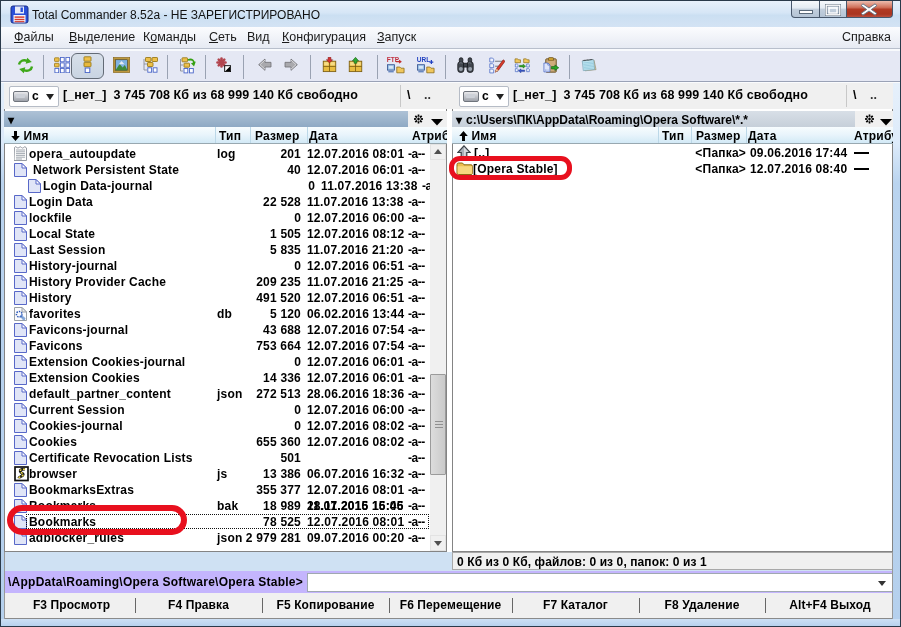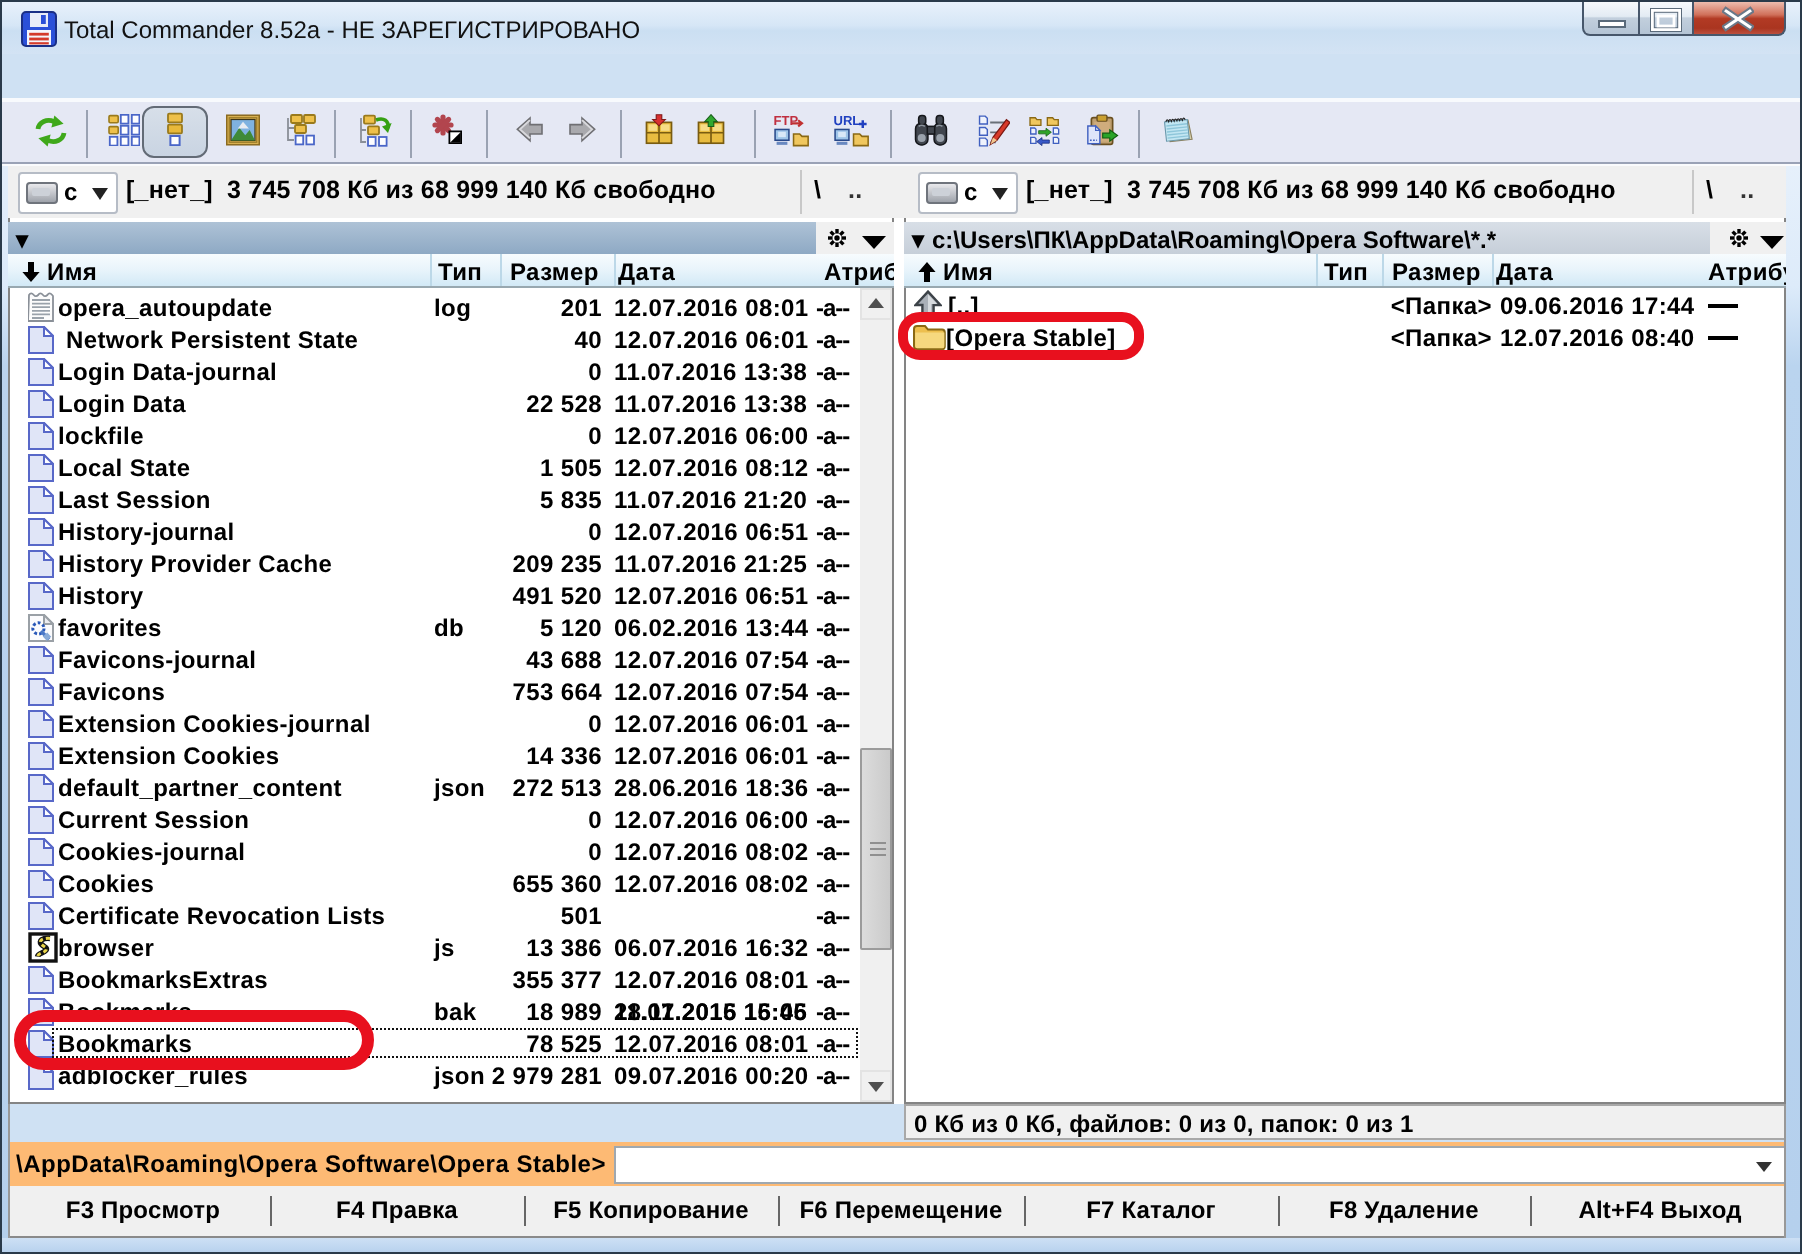--- a/index.html
+++ b/index.html
@@ -50,21 +50,21 @@
 .ric{position:absolute;top:0;}
 .ric svg{vertical-align:top;margin-top:0px;}
 .cursor{position:absolute;left:20px;top:0px;width:403px;height:15px;border:1px dotted #111;}
 
 #sbar{position:absolute;left:430px;top:144px;width:16px;height:407px;background:#f0f0f0;}
 .sbtn{position:absolute;left:0;width:16px;height:16px;background:#f0f0f0;border:1px solid #e3e3e3;}
 .sthumb{position:absolute;left:0px;top:230px;width:16px;height:101px;background:linear-gradient(90deg,#dcdcdc,#cacaca);border:1px solid #9b9b9b;border-radius:1px;}
 
 .sbar2{position:absolute;top:552px;height:18px;background:#f0f0f0;border:1px solid #a8a8a8;font-size:12px;letter-spacing:0.1px;font-weight:bold;color:#000;}
 
-#cmd{position:absolute;left:1px;top:571px;width:899px;height:22px;background:#fdba74;}
+#cmd{position:absolute;left:1px;top:571px;width:899px;height:22px;background:#c4b5fd;}
 #cmd .lbl{position:absolute;left:7px;top:4px;font-size:12px;letter-spacing:0.25px;font-weight:bold;color:#000;white-space:pre;}
 #cmd .inp{position:absolute;left:306px;top:2px;width:588px;height:19px;background:#fff;border:1px solid #9fa8b0;}
 #cmd .darr{position:absolute;right:8px;top:7px;width:0;height:0;border:4px solid transparent;border-top:5px solid #333;}
 
 #fkeys{position:absolute;left:1px;top:593px;width:899px;height:26px;background:#f0f0f0;border-bottom:1px solid #8a8a8a;}
 .fk{position:absolute;top:0;height:25px;font-size:12px;letter-spacing:0.1px;font-weight:bold;color:#000;text-align:center;line-height:25px;}
 .fksep{position:absolute;top:5px;width:1px;height:15px;background:#666;}
 
 #botborder{position:absolute;left:1px;top:619px;width:899px;height:7px;background:linear-gradient(#cde0f5,#b8d2ee);}
 #lborder{position:absolute;left:1px;top:83px;width:3px;height:536px;background:linear-gradient(#e2edfa 0px,#dceafa 60px,#bad3ee 100px,#b5d0ed 100%);}
@@ -95,20 +95,30 @@
         <rect x="1.2" y="1.2" width="13.6" height="9.6" fill="none" stroke="#5a6a7a" stroke-width="2.4"></rect>
         <rect x="1.2" y="1.2" width="13.6" height="9.6" fill="none" stroke="#fff" stroke-width="1.4"></rect>
         <rect x="4" y="4" width="8" height="5" fill="none" stroke="#fff" stroke-width="1.4"></rect>
       </svg>
     </div>
 <div id="cap-close" class="cap">
       <svg class="abs" style="left:14px;top:2px;" width="16" height="13" viewBox="0 0 16 13">
         <path d="M1.8 0.8 L8 5 L14.2 0.8 L15.7 2.8 L10.3 6.5 L15.7 10.2 L14.2 12.2 L8 8 L1.8 12.2 L0.3 10.2 L5.7 6.5 L0.3 2.8 Z" fill="#fff" stroke="#6a7888" stroke-width="1"></path>
       </svg>
     </div>
+<div id="menu">
+<span style="left:13px;"><u>Ф</u>айлы</span>
+<span style="left:68px;"><u>В</u>ыделение</span>
+<span style="left:142px;">К<u>о</u>манды</span>
+<span style="left:208px;"><u>С</u>еть</span>
+<span style="left:246px;">Ви<u>д</u></span>
+<span style="left:281px;"><u>К</u>онфигурация</span>
+<span style="left:376px;"><u>З</u>апуск</span>
+<span style="left:841px;">Справка</span>
+</div>
 <div id="toolbar">
 <div id="tbpressed"></div>
 <div class="tsep" style="left:42px;"></div>
 <div class="tsep" style="left:166px;"></div>
 <div class="tsep" style="left:204px;"></div>
 <div class="tsep" style="left:242px;"></div>
 <div class="tsep" style="left:309px;"></div>
 <div class="tsep" style="left:376px;"></div>
 <div class="tsep" style="left:444px;"></div>
 <div class="tsep" style="left:568px;"></div>
@@ -339,21 +349,21 @@
 <div class="row" style="left:6px;top:162px;">
       <span class="ric" style="left:8px;"><svg width="13" height="14" viewBox="0 0 13 14" style="margin-top:1px;">
           <path d="M0.5 0.5 h7.5 l4.5 4.5 v8.5 h-12 z" fill="#e0e5f7" stroke="#5868c8" stroke-width="1"></path>
           <path d="M8 0.5 l4.5 4.5 h-4.5 z" fill="#ffffff" stroke="#5868c8" stroke-width="1"></path>
         </svg></span>
       <span class="rt" style="left:27px;">Network Persistent State</span>
       <span class="rt" style="left:295px;transform:translateX(-100%);">40</span>
       <span class="rt" style="left:301px;">12.07.2016 06:01</span>
       <span class="rt rattr" style="left:402px;">-a--</span>
     </div>
-<div class="row" style="left:6px;top:178px;">
+<div class="row" style="left:20px;top:178px;">
       <span class="ric" style="left:8px;"><svg width="13" height="14" viewBox="0 0 13 14" style="margin-top:1px;">
           <path d="M0.5 0.5 h7.5 l4.5 4.5 v8.5 h-12 z" fill="#e0e5f7" stroke="#5868c8" stroke-width="1"></path>
           <path d="M8 0.5 l4.5 4.5 h-4.5 z" fill="#ffffff" stroke="#5868c8" stroke-width="1"></path>
         </svg></span>
       <span class="rt" style="left:23px;">Login Data-journal</span>
       <span class="rt" style="left:295px;transform:translateX(-100%);">0</span>
       <span class="rt" style="left:301px;">11.07.2016 13:38</span>
       <span class="rt rattr" style="left:402px;">-a--</span>
     </div>
 <div class="row" style="left:6px;top:194px;">

